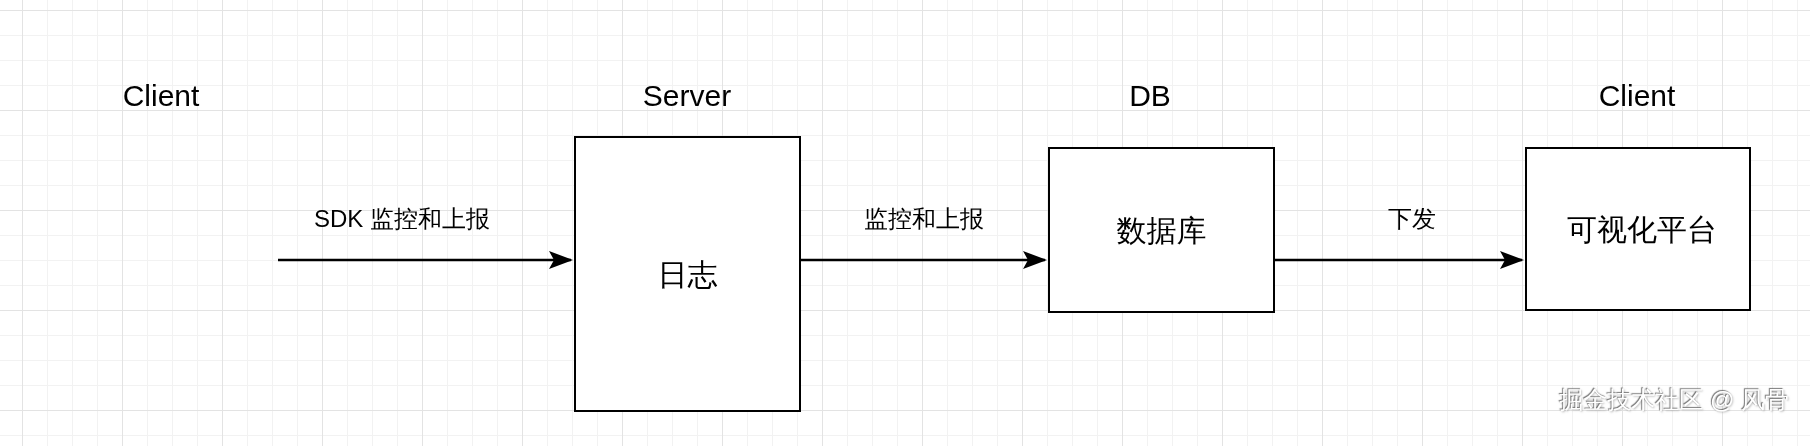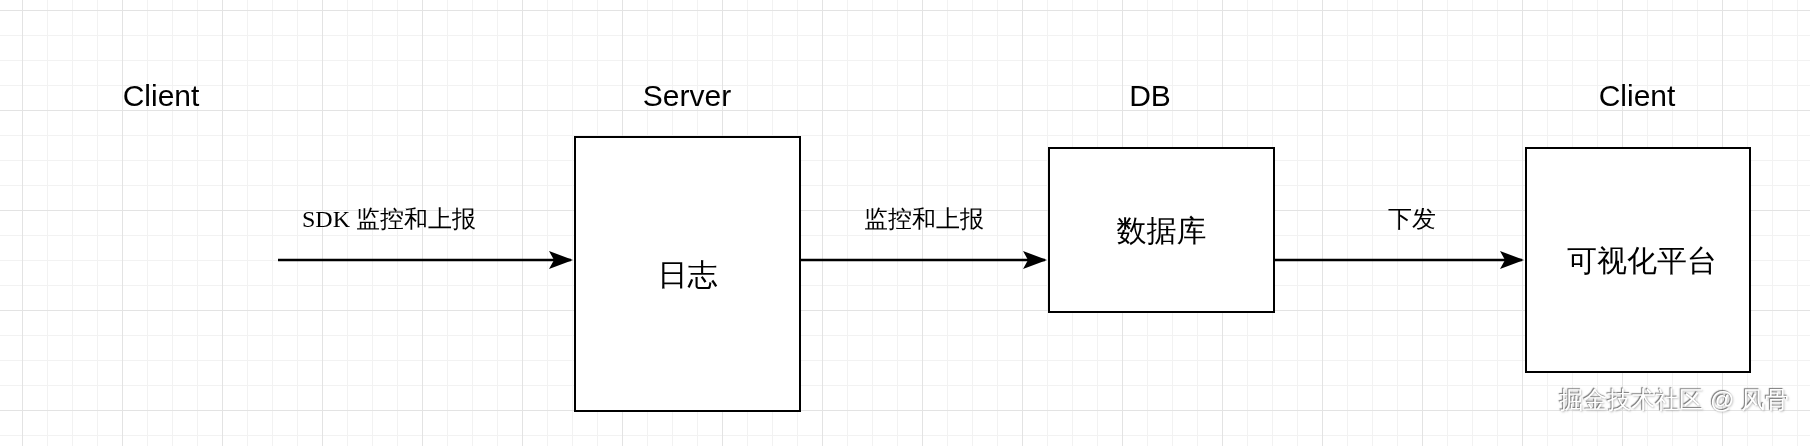--- a/index.html
+++ b/index.html
@@ -56,42 +56,42 @@
     left: 50px;
     top: 186px;
     width: 228px;
     height: 147px;
     border-radius: 50%;
     border-width: 2.5px;
   }
 
   .node-server   { left: 574px;  top: 136px; width: 227px; height: 276px; }
   .node-db       { left: 1048px; top: 147px; width: 227px; height: 166px; }
-  .node-client   { left: 1525px; top: 147px; width: 226px; height: 226px; padding-left: 8px; }
+  .node-client   { left: 1525px; top: 147px; width: 226px; height: 164px; padding-left: 8px; }
 
   .arrows {
     position: absolute;
     left: 0;
     top: 0;
     width: 1810px;
     height: 446px;
     pointer-events: none;
   }
   .arrow-line { stroke: var(--stroke, #000); stroke-width: 2.5px; }
   .arrowhead-path { fill: var(--stroke, #000); }
 
   .edge-label {
     position: absolute;
     transform: translateX(-50%);
     top: 206px;
     font-size: 24px;
     line-height: 1.1;
     white-space: nowrap;
   }
-  .edge-label-1 { left: 389px; font-family: Liberation Serif, serif; }
+  .edge-label-1 { left: 402px; }
   .edge-label-2 { left: 924px; }
   .edge-label-3 { left: 1412px; }
 
   .watermark {
     position: absolute;
     top: 386px;
     right: 21px;
     font-size: 24px;
     line-height: 1.15;
     white-space: nowrap;

